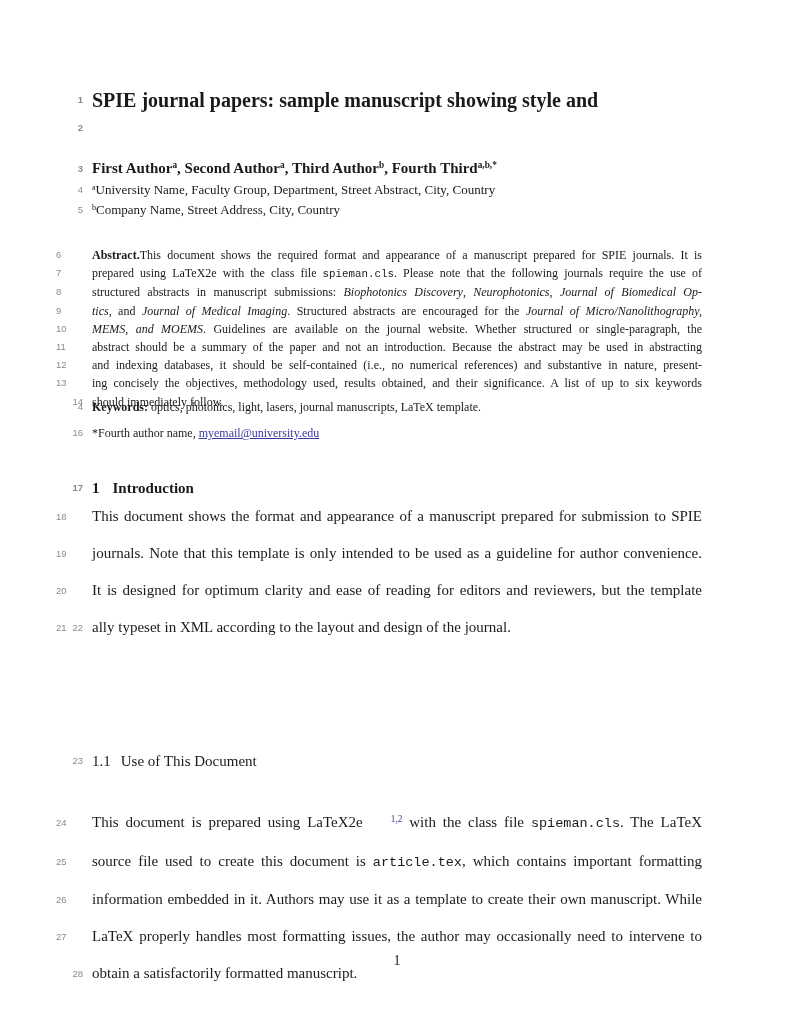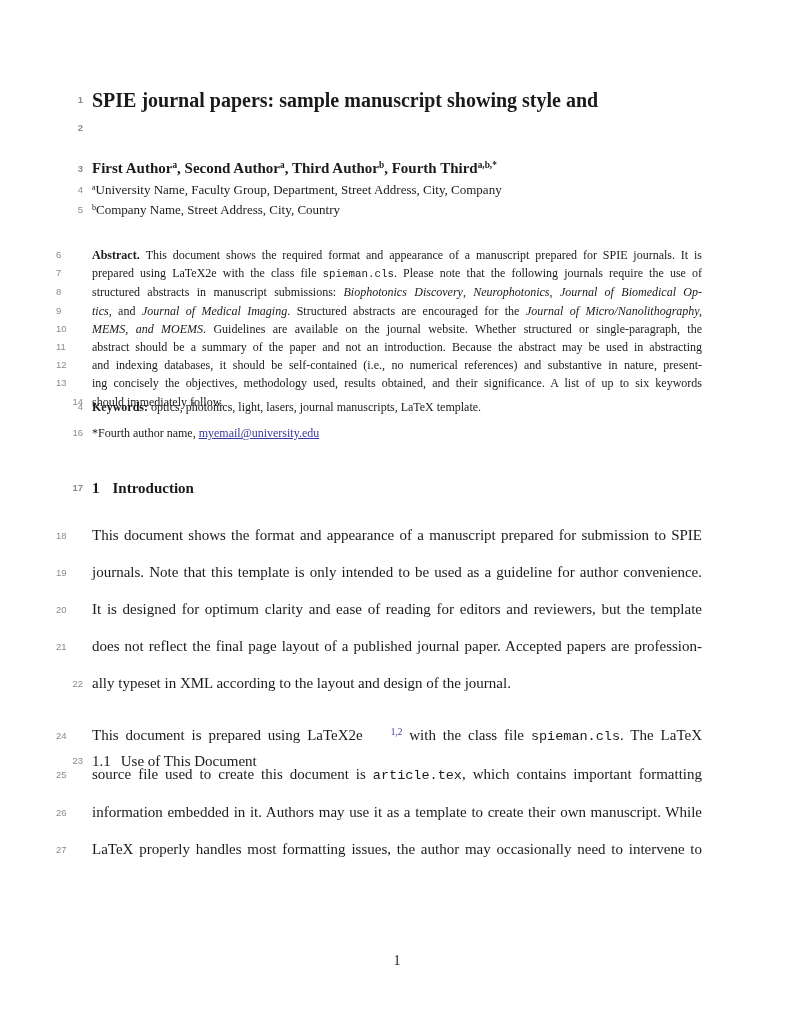--- a/index.html
+++ b/index.html
@@ -18,36 +18,36 @@
     line-height:inherit;letter-spacing:0;
   }
   .ltext{display:inline;}
   
   .b{font-weight:bold;}
   .i{font-style:italic;}
   .m{font-family:"Liberation Mono","DejaVu Sans Mono",monospace;font-size:0.9em;}
   .sup{font-size:0.62em;position:relative;top:-0.52em;letter-spacing:0;}
   .link{color:var(--link,#38389e);text-decoration:underline;cursor:pointer;}
   .cite{color:var(--link,#38389e);cursor:pointer;margin-left:28px;}
-  .ga{margin-right:6px;}
+  .ga{}
   .hn{margin-right:13px;}
   .hn2{margin-right:10px;}
 
   
   #title-block{top:86px;font-size:20px;line-height:28px;font-weight:bold;}
   #author-block{top:158px;}
   #author-block .author-line{font-size:15px;line-height:21px;font-weight:bold;}
   #author-block .affil-line{font-size:13px;line-height:18px;}
   #abstract-block{top:246px;font-size:12px;line-height:18.2px;}
   #keywords-block{top:398px;font-size:12px;line-height:18px;}
   #note-block{top:424px;font-size:12px;line-height:18px;}
   #sec1-heading{top:477px;font-size:15px;line-height:22px;font-weight:bold;}
-  #para1{top:517px;font-size:15px;line-height:37px;}
+  #para1{top:498px;font-size:15px;line-height:37px;}
   #sec11-heading{top:750px;font-size:15px;line-height:22px;}
-  #para2{top:717px;font-size:15px;line-height:37px;}
+  #para2{top:804px;font-size:15px;line-height:37px;}
   #footer{top:953px;text-align:center;font-size:14px;}
 </style>
 </head>
 <body>
 
 <div class="page">
 
   <div class="block" id="title-block">
     <div class="line">
       <span class="lnum">1</span>
@@ -58,21 +58,21 @@
     </div>
   </div>
 
   <div class="block" id="author-block">
     <div class="line author-line">
       <span class="lnum">3</span>
       <span class="ltext"><span>First Author</span><span class="sup">a</span><span>, </span><span>Second Author</span><span class="sup">a</span><span>, </span><span>Third Author</span><span class="sup">b</span><span>, </span><span>Fourth Third</span><span class="sup">a,b,*</span></span>
     </div>
     <div class="line affil-line">
       <span class="lnum">4</span>
-      <span class="ltext"><span class="sup">a</span><span>University Name, Faculty Group, Department, Street Address, City, Company</span></span>
+      <span class="ltext"><span class="sup">a</span><span>University Name, Faculty Group, Department, Street Abstract, City, Country</span></span>
     </div>
     <div class="line affil-line">
       <span class="lnum">5</span>
       <span class="ltext"><span class="sup">b</span><span>Company Name, Street Address, City, Country</span></span>
     </div>
   </div>
 
   <div class="block" id="abstract-block">
     <div class="line just">
       <span class="lnum">6</span>
@@ -141,21 +141,20 @@
     <div class="line just">
       <span class="lnum">19</span>
       <span class="ltext"><span>journals. Note that this template is only intended to be used as a guideline for author convenience.</span></span>
     </div>
     <div class="line just">
       <span class="lnum">20</span>
       <span class="ltext"><span>It is designed for optimum clarity and ease of reading for editors and reviewers, but the template</span></span>
     </div>
     <div class="line just">
       <span class="lnum">21</span>
-      <span class="ltext"><span>does not reflect the final page layout of a published journal paper. Accepted papers are profession-</span></span>
     </div>
     <div class="line">
       <span class="lnum">22</span>
       <span class="ltext"><span>ally typeset in XML according to the layout and design of the journal.</span></span>
     </div>
   </div>
 
   <div class="block" id="sec11-heading">
     <div class="line">
       <span class="lnum">23</span>
@@ -173,19 +172,23 @@
       <span class="ltext"><span>source file used to create this document is </span><span class="m">article.tex</span><span>, which contains important formatting</span></span>
     </div>
     <div class="line just">
       <span class="lnum">26</span>
       <span class="ltext"><span>information embedded in it. Authors may use it as a template to create their own manuscript. While</span></span>
     </div>
     <div class="line just">
       <span class="lnum">27</span>
       <span class="ltext"><span>LaTeX properly handles most formatting issues, the author may occasionally need to intervene to</span></span>
     </div>
+    <div class="line">
+      <span class="lnum">28</span>
+      <span class="ltext"><span>obtain a satisfactorily formatted manuscript.</span></span>
+    </div>
   </div>
 
   <div class="block" id="footer">
     <span>1</span>
   </div>
 
 </div>
 
 </body></html>

